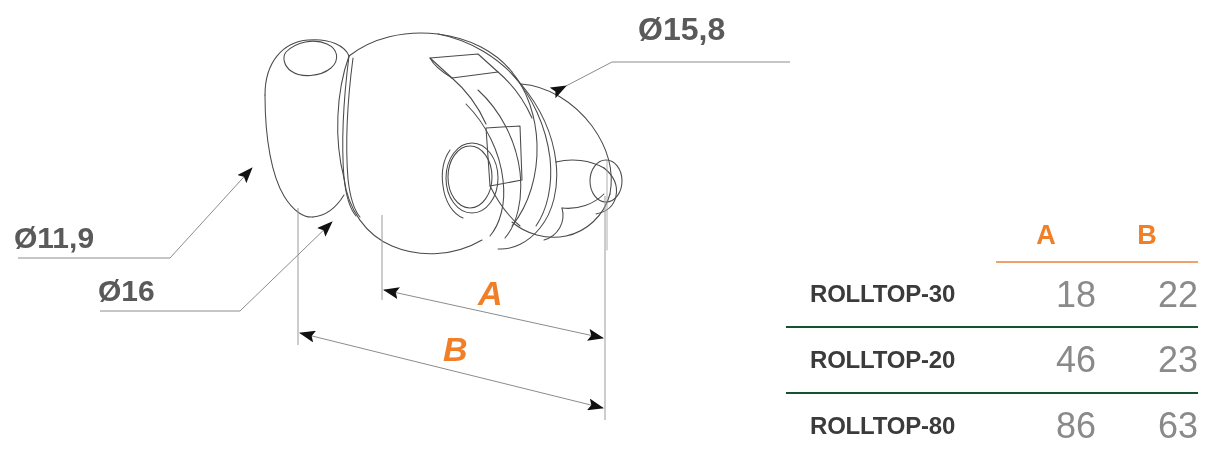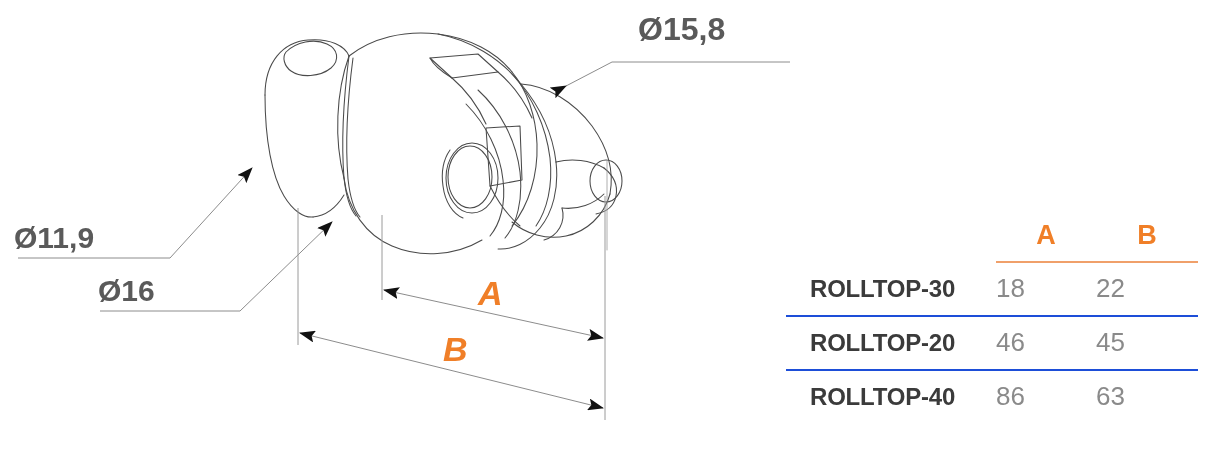--- a/index.html
+++ b/index.html
@@ -58,40 +58,40 @@
     text-align: center;
     border: none;
     line-height: 1;
   }
   #spec-table thead th.h-blank { border: none; }
   #spec-table thead tr th {
     border-bottom: 2px solid #f0a06a;
   }
 
   #spec-table tbody td {
-    border-bottom: 2px solid #1d4ed8;
+    border-bottom: 2px solid #14532d;
     padding: 11px 0 11px 0;
     line-height: 1.15;
   }
   #spec-table tbody tr:last-child td {
     border-bottom: none;
   }
   #spec-table td.cell-name {
     font-size: 24px;
     font-weight: bold;
     color: #3b3b3b;
     text-align: left;
     padding-left: 24px;
     letter-spacing: -0.2px;
   }
   #spec-table td.cell-val {
-    font-size: 26px;
+    font-size: 36px;
     font-weight: normal;
     color: #8a8a8a;
-    text-align: left;
+    text-align: right;
   }
 
   
   .dim-text {
     font-family: "Liberation Sans", sans-serif;
     font-weight: bold;
     fill: #5a5a5a;
   }
   .dim-letter {
     font-family: "Liberation Sans", sans-serif;
@@ -212,24 +212,24 @@
       </thead>
       <tbody>
         <tr>
           <td class="cell-name">ROLLTOP-30</td>
           <td class="cell-val">18</td>
           <td class="cell-val">22</td>
         </tr>
         <tr>
           <td class="cell-name">ROLLTOP-20</td>
           <td class="cell-val">46</td>
-          <td class="cell-val">45</td>
-        </tr>
-        <tr>
-          <td class="cell-name">ROLLTOP-40</td>
+          <td class="cell-val">23</td>
+        </tr>
+        <tr>
+          <td class="cell-name">ROLLTOP-80</td>
           <td class="cell-val">86</td>
           <td class="cell-val">63</td>
         </tr>
       </tbody>
     </table>
   </div>
 
 </div>
 
 </body></html>

